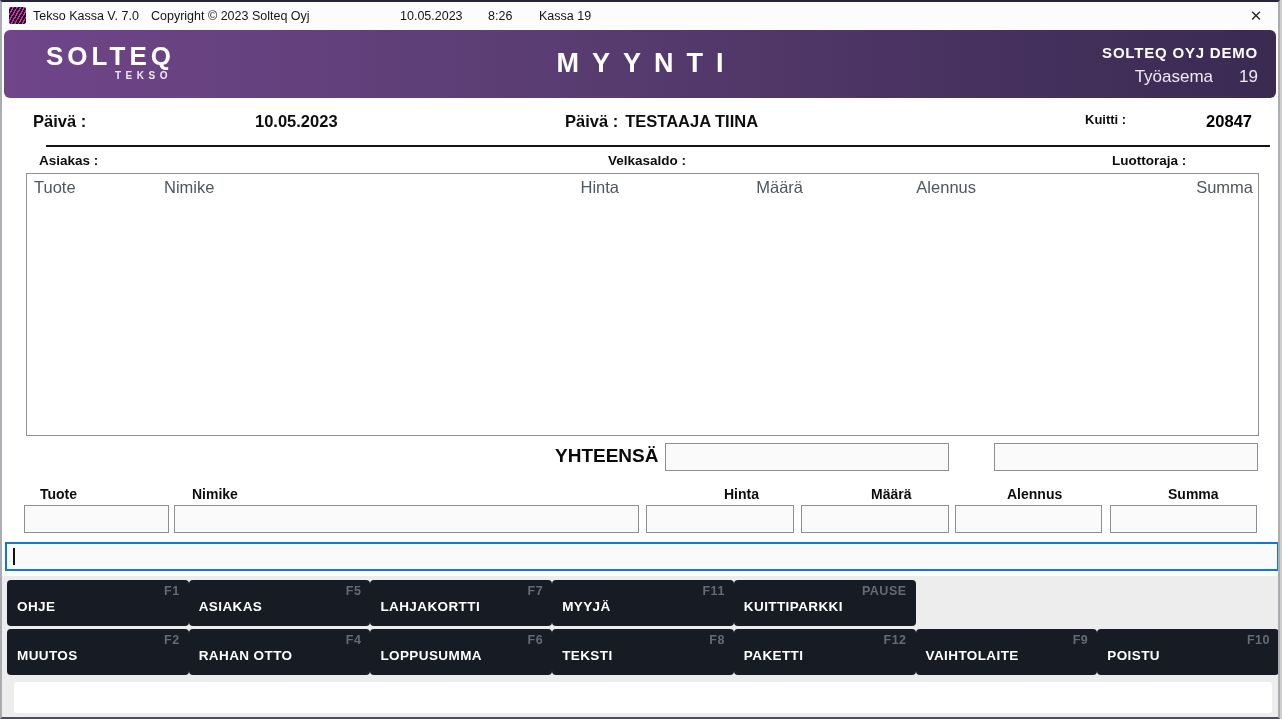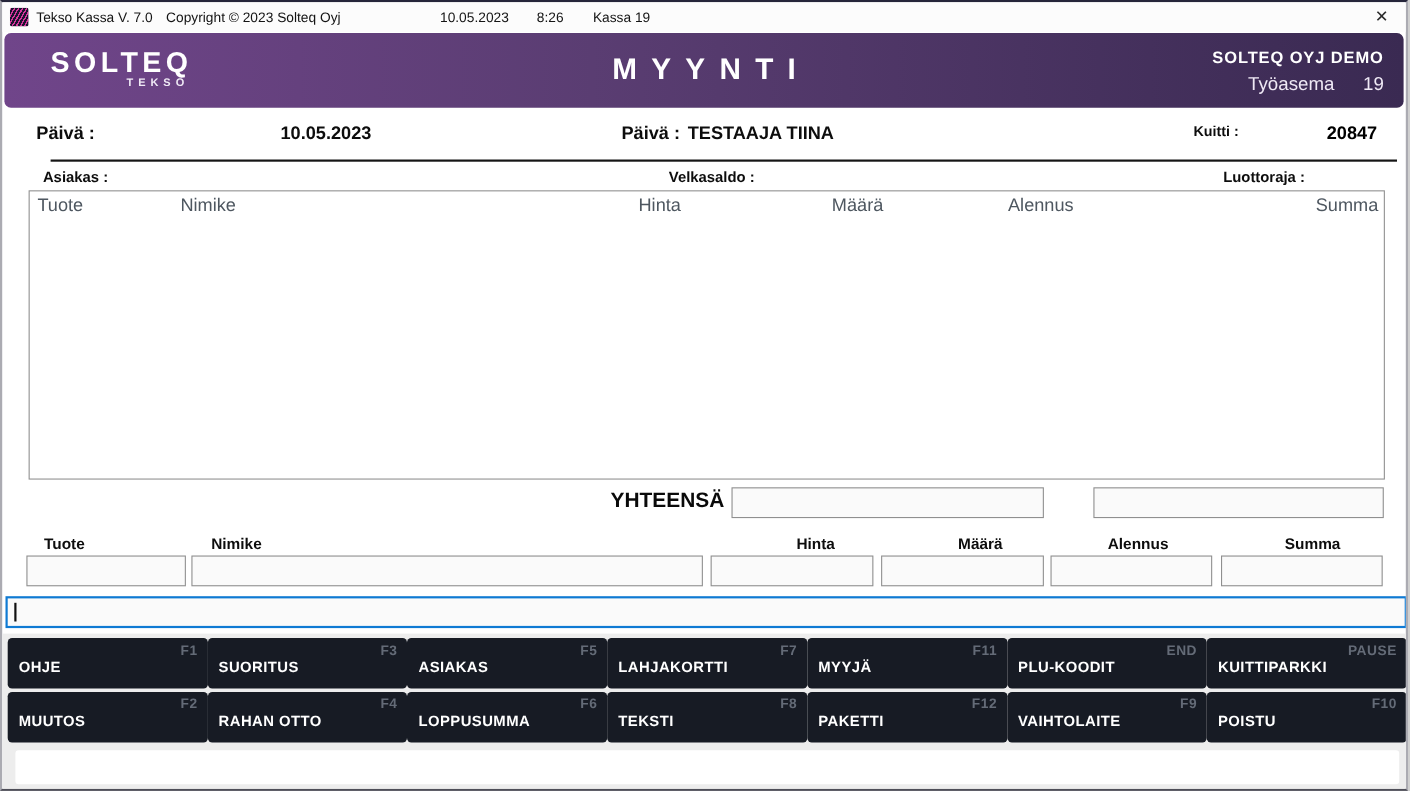--- a/index.html
+++ b/index.html
@@ -209,40 +209,32 @@
   </div>
 
   <div class="fk-band"></div>
 
   <div class="fk-row fk-row1">
     <button class="fk-btn">
       <span class="fk-key">F1</span>
       <span class="fk-label">OHJE</span>
     </button>
     <button class="fk-btn">
-      <span class="fk-key">F3</span>
-      <span class="fk-label">SUORITUS</span>
-    </button>
-    <button class="fk-btn">
       <span class="fk-key">F5</span>
       <span class="fk-label">ASIAKAS</span>
     </button>
     <button class="fk-btn">
       <span class="fk-key">F7</span>
       <span class="fk-label">LAHJAKORTTI</span>
     </button>
     <button class="fk-btn">
       <span class="fk-key">F11</span>
       <span class="fk-label">MYYJÄ</span>
     </button>
     <button class="fk-btn">
-      <span class="fk-key">END</span>
-      <span class="fk-label">PLU-KOODIT</span>
-    </button>
-    <button class="fk-btn">
       <span class="fk-key">PAUSE</span>
       <span class="fk-label">KUITTIPARKKI</span>
     </button>
   </div>
 
   <div class="fk-row fk-row2">
     <button class="fk-btn">
       <span class="fk-key">F2</span>
       <span class="fk-label">MUUTOS</span>
     </button>

